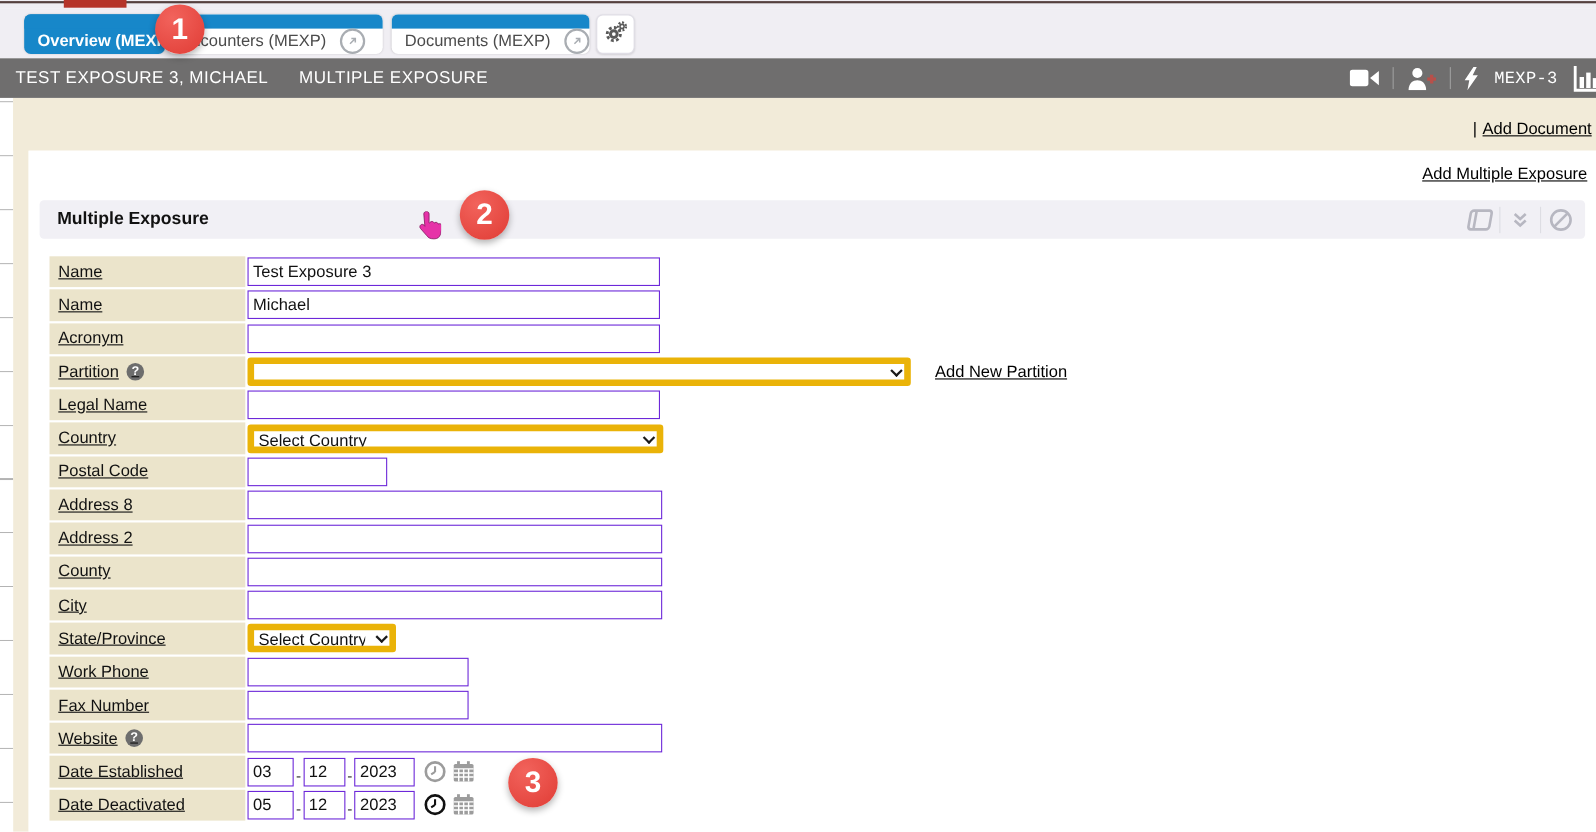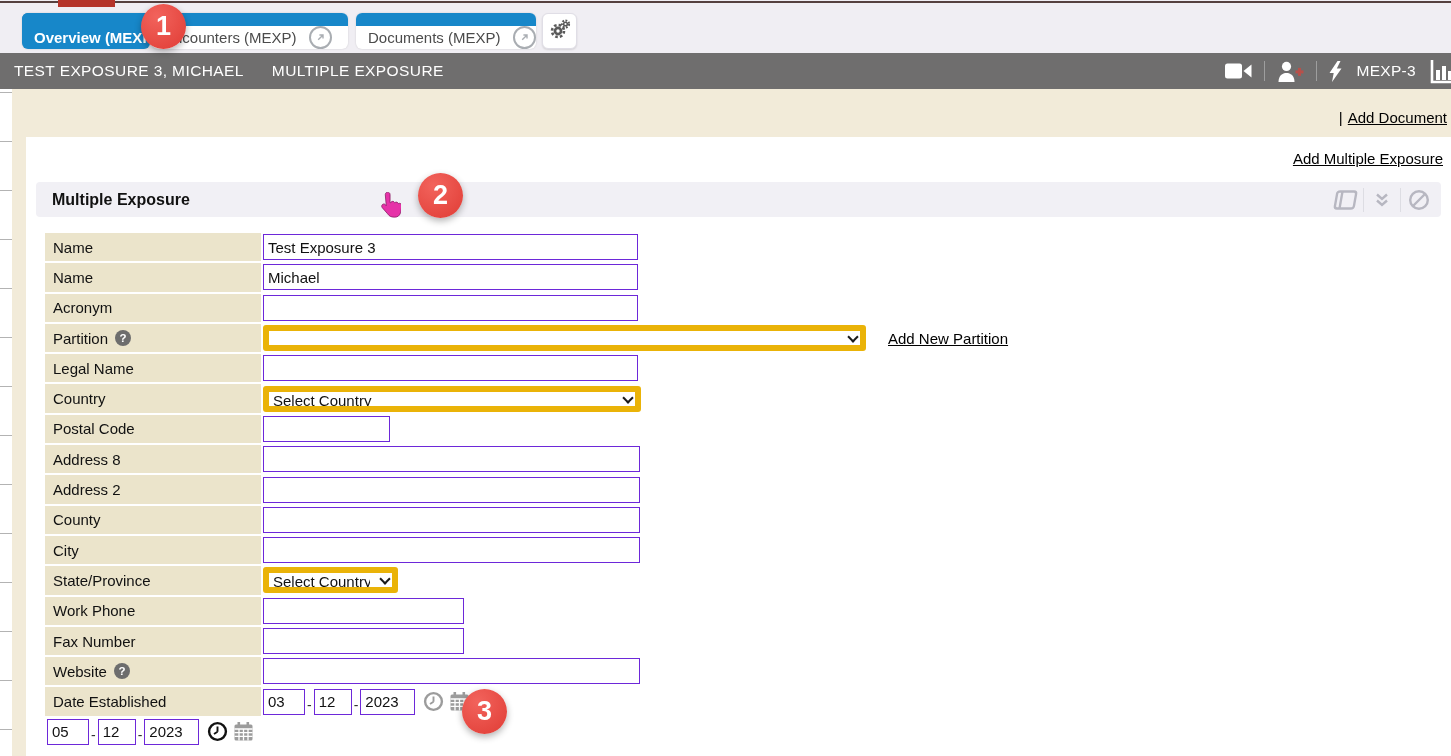--- a/index.html
+++ b/index.html
@@ -24,21 +24,21 @@
          align-items:center; justify-content:center; margin-left:8px; flex:none; background:#fff; }
   .gearbtn { position:absolute; left:542px; top:5px; width:35px; height:36px; background:#fff;
          border:1px solid #e0dee6; border-radius:6px; box-shadow:0 1px 2px rgba(0,0,0,.12);
          display:flex; align-items:center; justify-content:center; cursor:pointer; }
 
   
   .topbar { position:absolute; left:0; top:53px; width:1451px; height:36px; background:#6f6e6e;
          color:#fff; display:flex; align-items:center; font-size:15.5px; z-index:5; }
   .topbar .t1 { margin-left:14px; letter-spacing:.4px; }
   .topbar .t2 { margin-left:28px; letter-spacing:.4px; }
-  .tb-right { margin-left:auto; display:flex; align-items:center; }
+  .tb-right { margin-left:auto; display:flex; align-items:center;font-family:Liberation Mono, monospace; }
   .tb-ico { display:flex; align-items:center; justify-content:center; cursor:pointer; }
   .tb-div { width:1px; height:20px; background:#9e9e9e; margin:0 12px; }
   .tb-code { margin:0 14px 0 14px; font-size:15.5px; letter-spacing:.3px; }
   .tb-chart { margin-right:-9px; }
 
   
   .band { position:absolute; left:12px; top:89px; width:1439px; height:48px; background:#f2ebd9; z-index:1; }
   .lstrip { position:absolute; left:12px; top:89px; width:14px; height:667px; background:#f2ebd9; z-index:1; }
   .ruler { position:absolute; left:0; top:89px; width:12px; height:667px; background:#fff; z-index:1;
     background-image:repeating-linear-gradient(to bottom, #b3b3b3 0 1px, transparent 1px 49px);
@@ -55,22 +55,22 @@
          border-radius:4px; display:flex; align-items:center; z-index:4; }
   .sec-title { font-size:16px; font-weight:bold; color:#111; margin-left:16px; }
   .sec-icons { margin-left:auto; display:flex; align-items:center; height:100%; margin-right:4px; }
   .sicon { width:37px; height:24px; display:flex; align-items:center; justify-content:center; cursor:pointer; }
   .sicon + .sicon { border-left:1px solid #dddde3; }
   .skew { transform:skewX(-10deg); }
 
   
   .form { position:absolute; left:45px; top:233px; z-index:4; }
   .frow { display:flex; align-items:center; height:28.3px; margin-bottom:2px; }
-  .flabel { width:216px; height:100%; background:#ebe4cb; display:flex; align-items:center;
-         padding-left:8px; font-size:15px; color:#111; flex:none; }
+  .flabel { width:178px; height:100%; background:#ebe4cb; display:flex; align-items:center;
+         padding-left:8px; font-size:15px; color:#111; flex:none;text-decoration:underline; }
   .help { width:16px; height:16px; border-radius:50%; background:#6d6d6d; color:#fff; font-size:11.5px;
          font-weight:bold; display:inline-flex; align-items:center; justify-content:center;
          margin-left:7px; cursor:pointer; }
   .ffield { margin-left:2px; display:flex; align-items:center; height:100%; }
   .txt { height:26px; border:1px solid #6d28d9; background:#fff; padding:0 4px;
          font:15px "Liberation Sans", sans-serif; color:#111; }
   .selwrap { position:relative; display:inline-flex; align-items:center; height:26px; }
   .sel { appearance:none; -webkit-appearance:none; -moz-appearance:none; width:100%; height:26px;
          border:6px solid #eab308; border-radius:3px; background:#fff; padding:0 22px 0 4px;
          font:15px "Liberation Sans", sans-serif; color:#111; }
@@ -371,20 +371,23 @@
               <rect x="1.5" y="3.5" width="18" height="16" rx="1.5" fill="#9c9c9c"></rect>
               <g stroke="#fff" stroke-width="1.3">
                 <path d="M1.5 8 H19.5 M1.5 11.7 H19.5 M1.5 15.4 H19.5"></path>
                 <path d="M6 8 V19.5 M10.5 8 V19.5 M15 8 V19.5"></path>
               </g>
             </svg>
           </span>
         </div>
       </div>
       <div class="frow">
+        <div class="flabel">
+          <span>Date Deactivated</span>
+        </div>
         <div class="ffield">
           <input class="txt" type="text" value="05" style="width: 42px;">
           <span class="dsep">-</span>
           <input class="txt" type="text" value="12" style="width: 38px;">
           <span class="dsep">-</span>
           <input class="txt" type="text" value="2023" style="width: 55px;">
           <span class="dicon clock">
             <svg width="21" height="21" viewBox="0 0 21 21">
               <circle cx="10.5" cy="10.5" r="8.4" fill="none" stroke="#111111" stroke-width="2.4"></circle>
               <path d="M10.5 10.8 V5.6 M10.5 10.8 L7 13" stroke="#111111" stroke-width="1.9" fill="none"></path>

